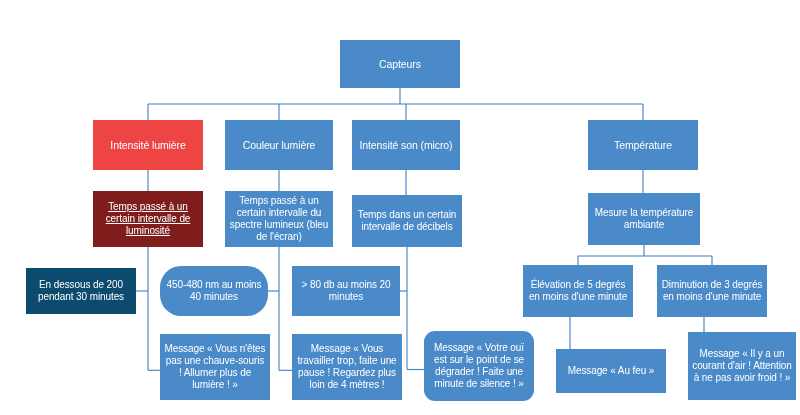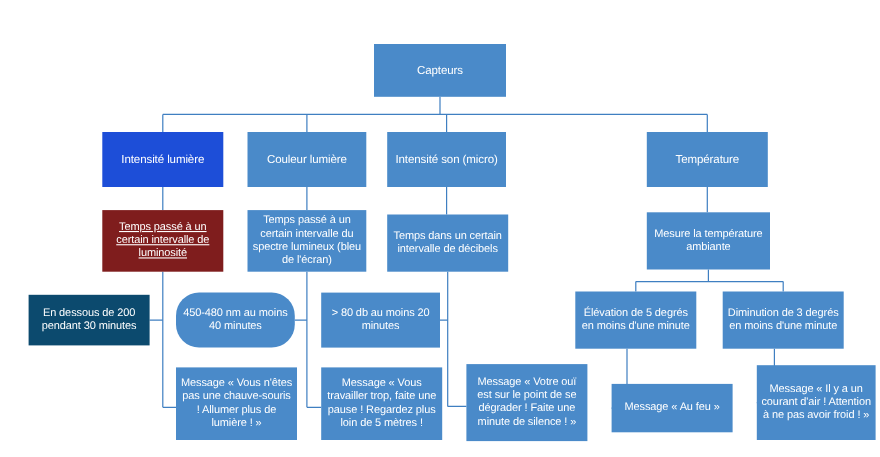--- a/index.html
+++ b/index.html
@@ -79,21 +79,21 @@
       <line x1="712" y1="256" x2="712" y2="265" stroke="#3f7fc1" stroke-width="1.1"></line>
       <line x1="570" y1="317" x2="570" y2="371" stroke="#3f7fc1" stroke-width="1.1"></line>
       <line x1="570" y1="371" x2="556" y2="371" stroke="#3f7fc1" stroke-width="1.1"></line>
       <line x1="704" y1="317" x2="704" y2="366" stroke="#3f7fc1" stroke-width="1.1"></line>
       <line x1="704" y1="366" x2="688" y2="366" stroke="#3f7fc1" stroke-width="1.1"></line>
     </svg>
   <div id="nodes">
       <div class="node lvl-root" style="left: 340px; top: 40px; width: 120px; height: 48px; background: rgb(74, 138, 201); color: rgb(255, 255, 255);">
         <span>Capteurs</span>
       </div>
-      <div class="node lvl-sensor" style="left: 93px; top: 120px; width: 110px; height: 50px; background: #1d4ed8; color: rgb(255, 255, 255);">
+      <div class="node lvl-sensor" style="left: 93px; top: 120px; width: 110px; height: 50px; background: #ef4444; color: rgb(255, 255, 255);">
         <span>Intensité lumière</span>
       </div>
       <div class="node lvl-sensor" style="left: 225px; top: 120px; width: 108px; height: 50px; background: rgb(74, 138, 201); color: rgb(255, 255, 255);">
         <span>Couleur lumière</span>
       </div>
       <div class="node lvl-sensor" style="left: 352px; top: 120px; width: 108px; height: 50px; background: rgb(74, 138, 201); color: rgb(255, 255, 255);">
         <span>Intensité son (micro)</span>
       </div>
       <div class="node lvl-sensor" style="left: 588px; top: 120px; width: 110px; height: 50px; background: rgb(74, 138, 201); color: rgb(255, 255, 255);">
         <span>Température</span>
@@ -122,23 +122,23 @@
       <div class="node lvl-cond" style="left: 523px; top: 265px; width: 110px; height: 52px; background: rgb(74, 138, 201); color: rgb(255, 255, 255);">
         <span>Élévation de 5  degrés en moins d'une minute</span>
       </div>
       <div class="node lvl-cond" style="left: 657px; top: 265px; width: 110px; height: 52px; background: rgb(74, 138, 201); color: rgb(255, 255, 255);">
         <span>Diminution de 3 degrés en moins d'une minute</span>
       </div>
       <div class="node lvl-msg" style="left: 160px; top: 334px; width: 110px; height: 66px; background: rgb(74, 138, 201); color: rgb(255, 255, 255);">
         <span>Message « Vous n'êtes pas une chauve-souris ! Allumer plus de lumière ! »</span>
       </div>
       <div class="node lvl-msg" style="left: 292px; top: 334px; width: 110px; height: 66px; background: rgb(74, 138, 201); color: rgb(255, 255, 255);">
-        <span>Message « Vous travailler trop, faite une pause ! Regardez plus loin de 5 mètres !</span>
+        <span>Message « Vous travailler trop, faite une pause ! Regardez plus loin de 4 mètres !</span>
       </div>
-      <div class="node lvl-msg" style="left: 424px; top: 331px; width: 110px; height: 70px; background: rgb(74, 138, 201); color: rgb(255, 255, 255);">
+      <div class="node lvl-msg" style="left: 424px; top: 331px; width: 110px; height: 70px; background: rgb(74, 138, 201); color: rgb(255, 255, 255); border-radius: 11px;">
         <span>Message « Votre ouï est sur le point de se dégrader ! Faite une minute de silence ! »</span>
       </div>
       <div class="node lvl-msg" style="left: 556px; top: 349px; width: 110px; height: 44px; background: rgb(74, 138, 201); color: rgb(255, 255, 255);">
         <span>Message « Au feu »</span>
       </div>
       <div class="node lvl-msg" style="left: 688px; top: 332px; width: 108px; height: 68px; background: rgb(74, 138, 201); color: rgb(255, 255, 255);">
         <span>Message « Il y a un courant d'air ! Attention à ne pas avoir froid ! »</span>
       </div>
     </div>
 </div>

